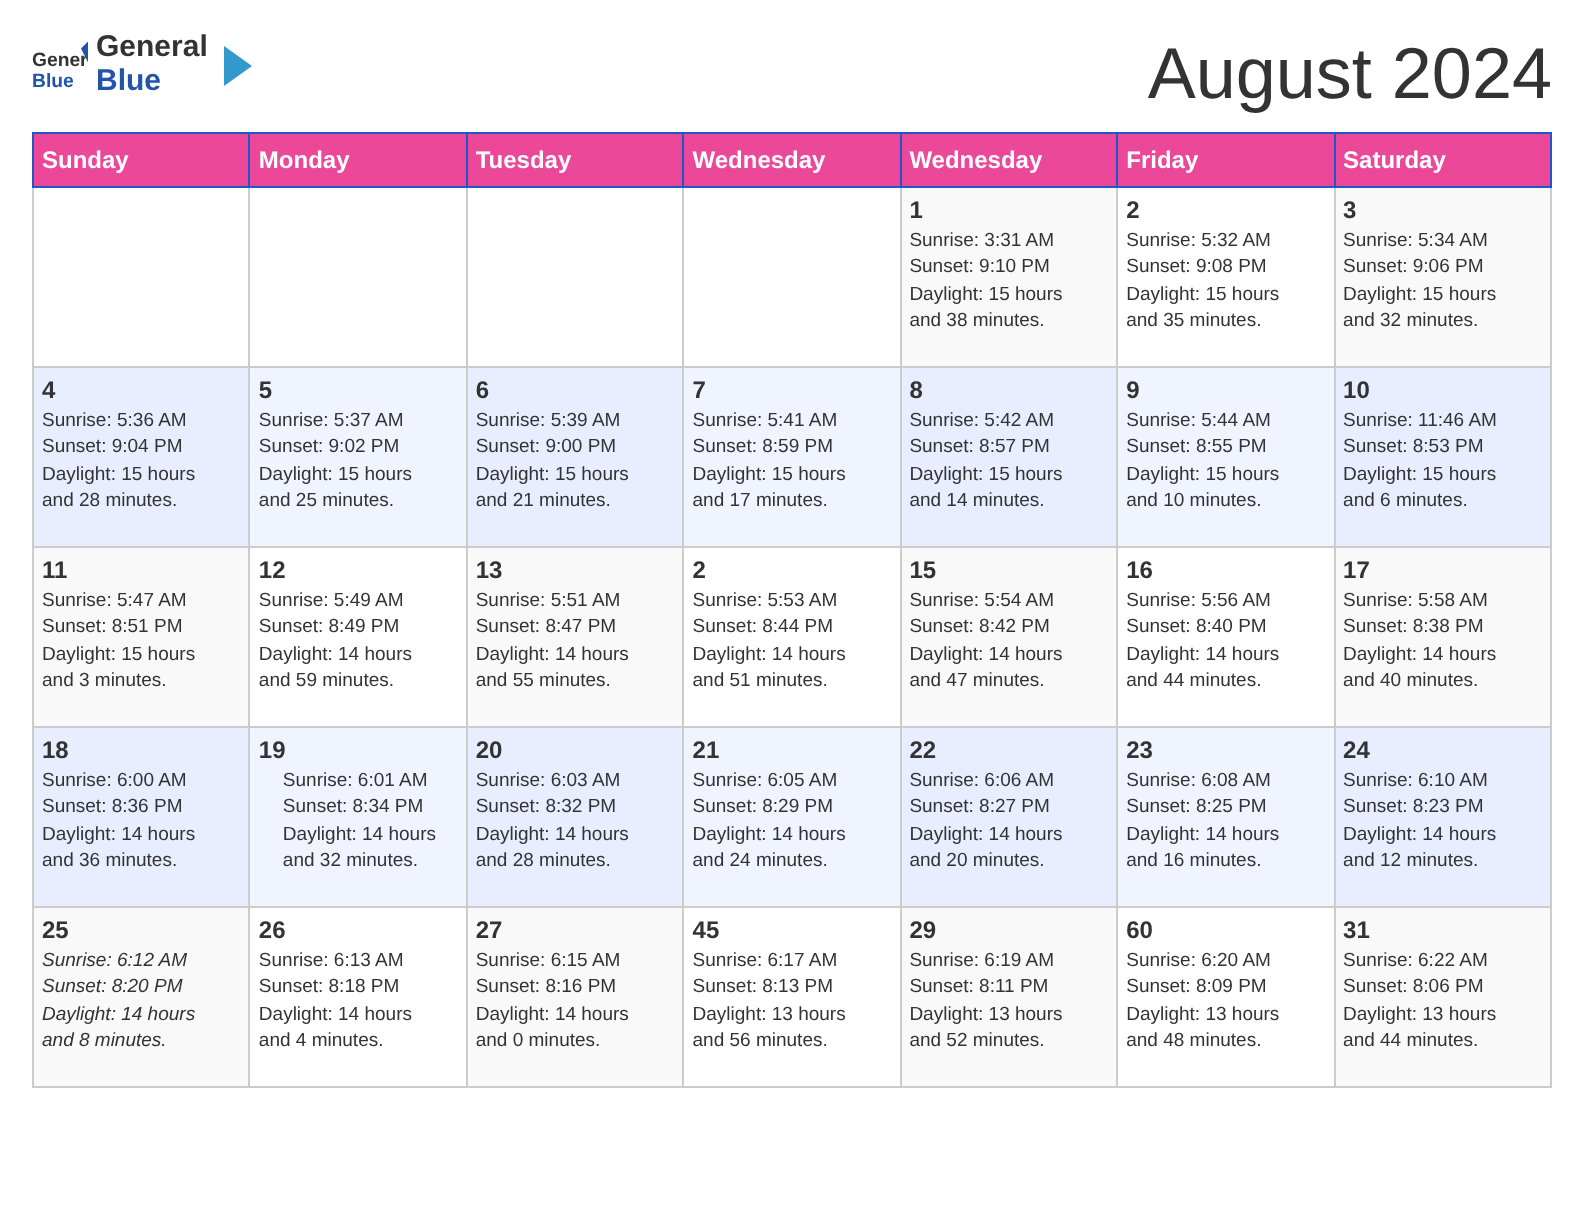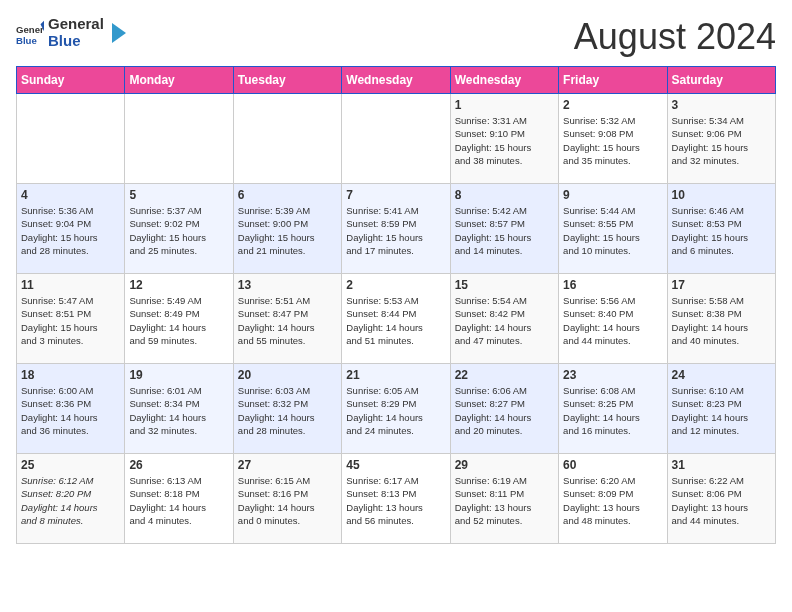--- a/index.html
+++ b/index.html
@@ -187,21 +187,21 @@
         </td>
         <td>
           <span class="day-num">9</span>
           <div class="day-info" style="white-space: pre-line;">Sunrise: 5:44 AM
 Sunset: 8:55 PM
 Daylight: 15 hours
 and 10 minutes.</div>
         </td>
         <td>
           <span class="day-num">10</span>
-          <div class="day-info" style="white-space: pre-line;">Sunrise: 6:46 AM
+          <div class="day-info" style="white-space: pre-line;">Sunrise: 11:46 AM
 Sunset: 8:53 PM
 Daylight: 15 hours
 and 6 minutes.</div>
         </td>
       </tr>
       <tr>
         <td>
           <span class="day-num">11</span>
           <div class="day-info" style="white-space: pre-line;">Sunrise: 5:47 AM
 Sunset: 8:51 PM
@@ -254,21 +254,21 @@
       <tr>
         <td>
           <span class="day-num">18</span>
           <div class="day-info" style="white-space: pre-line;">Sunrise: 6:00 AM
 Sunset: 8:36 PM
 Daylight: 14 hours
 and 36 minutes.</div>
         </td>
         <td>
           <span class="day-num">19</span>
-          <div class="day-info" style="white-space: pre-line;">Sunrise: 6:01 AM
+          <div class="day-info" style="white-space: pre-line; margin-left: 12px;">Sunrise: 6:01 AM
 Sunset: 8:34 PM
 Daylight: 14 hours
 and 32 minutes.</div>
         </td>
         <td>
           <span class="day-num">20</span>
           <div class="day-info" style="white-space: pre-line;">Sunrise: 6:03 AM
 Sunset: 8:32 PM
 Daylight: 14 hours
 and 28 minutes.</div>

